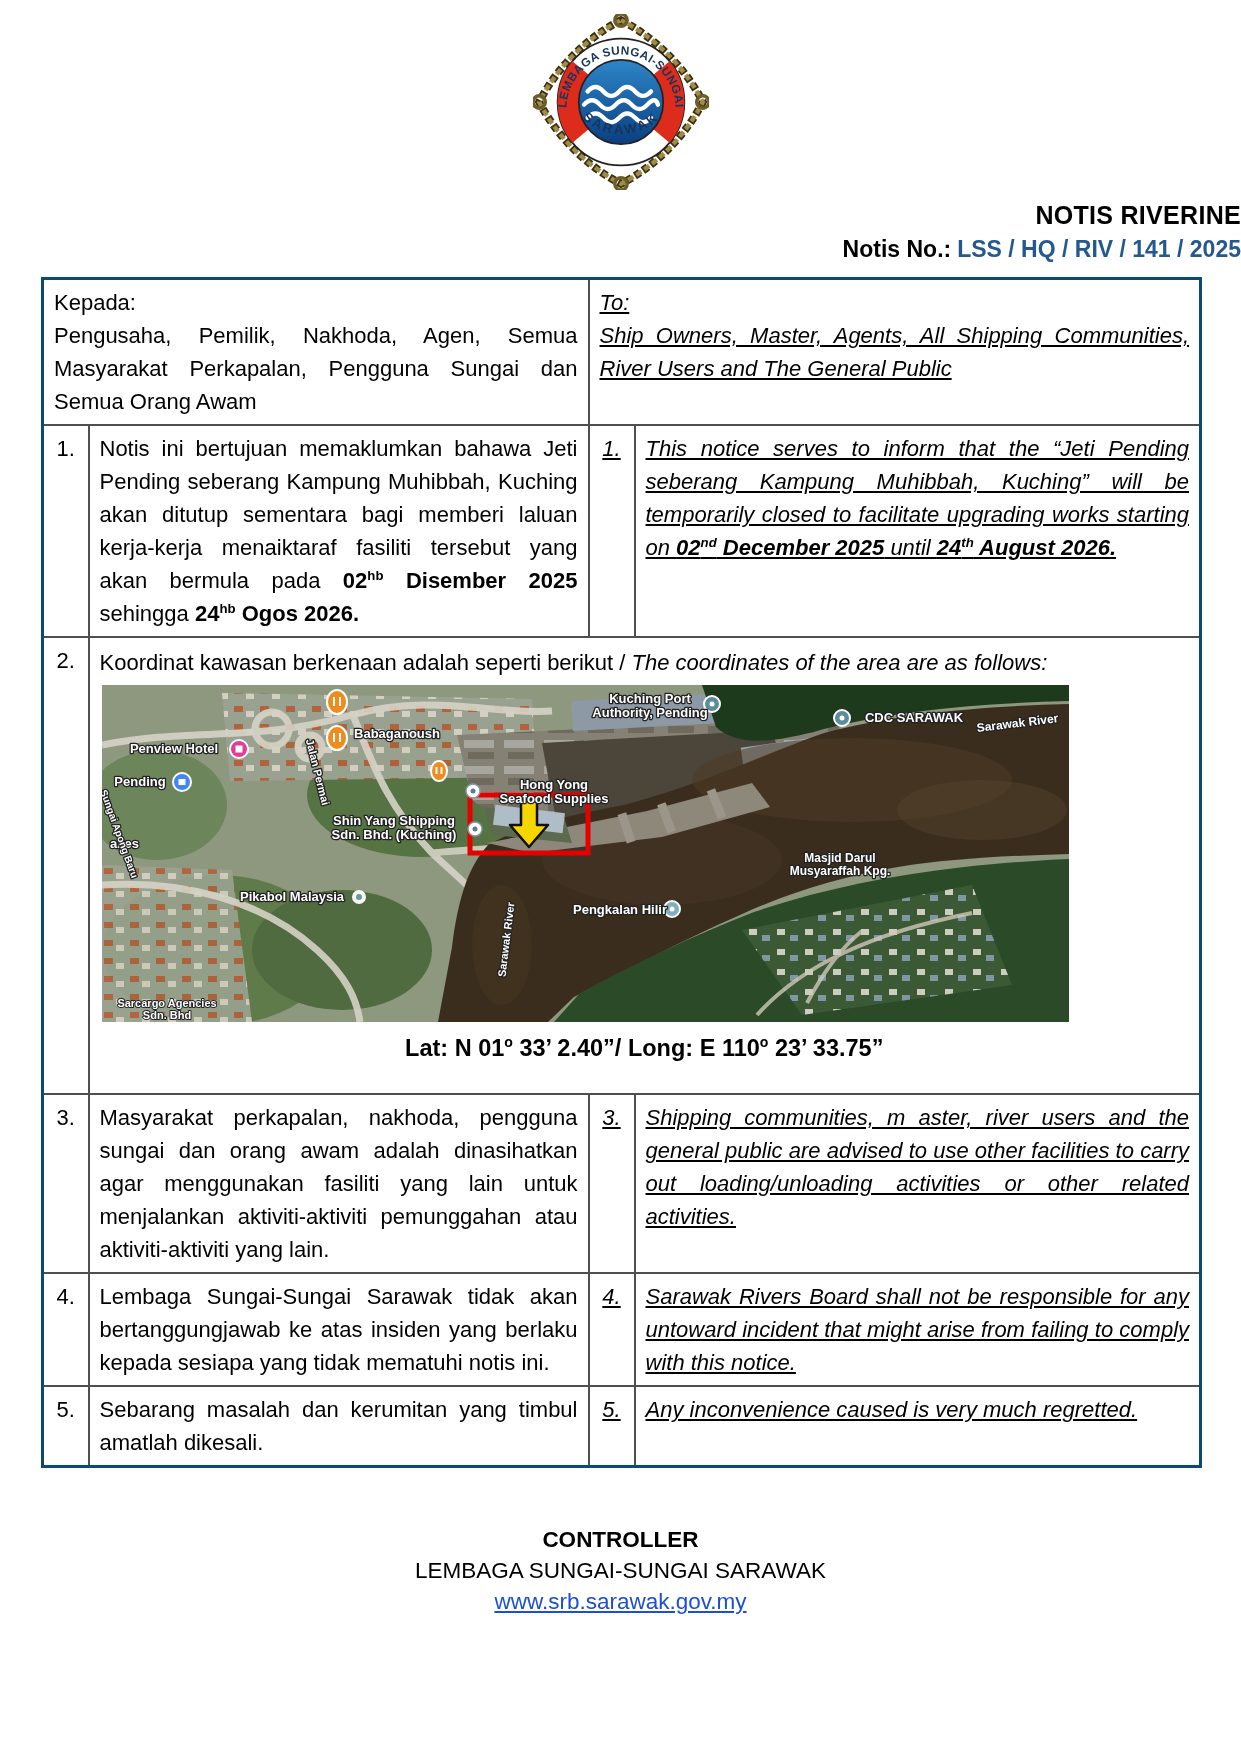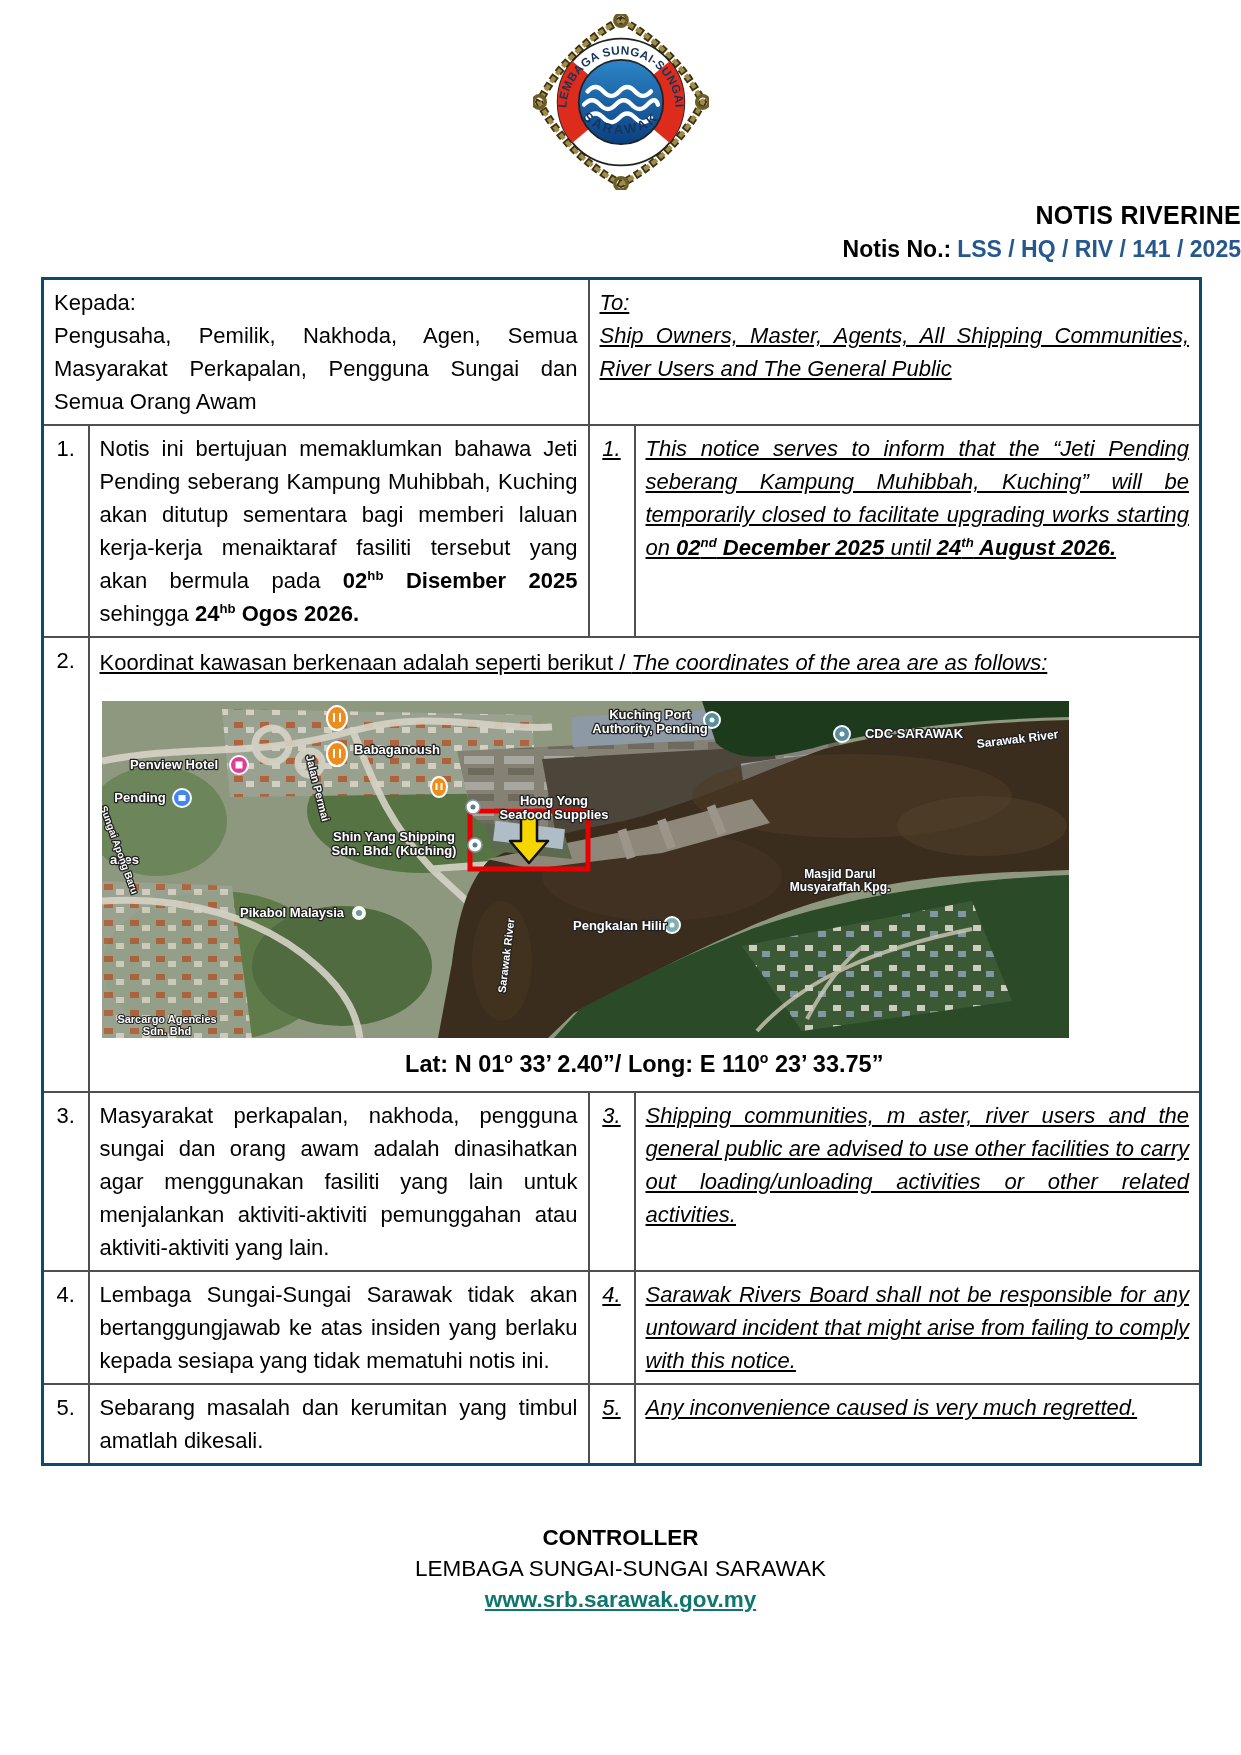--- a/index.html
+++ b/index.html
@@ -22,27 +22,27 @@
   }
   table.notice-table td {
     border:2px solid #4f4f4f; vertical-align:top;
     padding:6px 10px; font-size:22px; line-height:33px;
   }
   td.num-cell { text-align:center; padding-left:2px; padding-right:2px; }
   .en { font-style:italic;text-decoration:underline; }
   .just { text-align:justify; }
   td.subject-cell { text-align:center; font-weight:bold; padding:22px 8px; font-size:22.5px; }
   sup.ord { font-size:60%; vertical-align:super; line-height:0; }
-  .coord-header { margin:2px 0 22px 0;text-decoration:underline; }
+  .coord-header { margin:2px 0 6px 0; }
   .map-wrap { width:967px; height:337px; margin:4px 0 6px 2px; }
   .map-wrap svg { display:block; width:967px; height:337px; }
-  .coords-line { text-align:center; font-weight:bold; font-size:23.5px; margin:10px 0 4px 0; }
+  .coords-line { text-align:center; font-weight:bold; font-size:23.5px; margin:10px 0 22px 0; }
   .footer { text-align:center; margin-top:56px; font-size:22.5px; line-height:31px; }
   .footer-controller { font-weight:bold;margin-top:8px; }
-  .footer-link { color:#0f766e; font-weight:bold; text-decoration:underline; }
+  .footer-link { color:#1d4ed8; font-weight:normal; text-decoration:underline; }
 </style>
 </head>
 <body>
 
 <div class="page">
 
   <div class="logo-wrap">
     <svg width="176" height="176" viewBox="0 0 200 200">
 
       <path d="M100,7 C139,27 173,61 193,100 C173,139 139,173 100,193 C61,173 27,139 7,100 C27,61 61,27 100,7 Z" fill="none" stroke="#3c3212" stroke-width="9" stroke-dasharray="7 4"></path>

